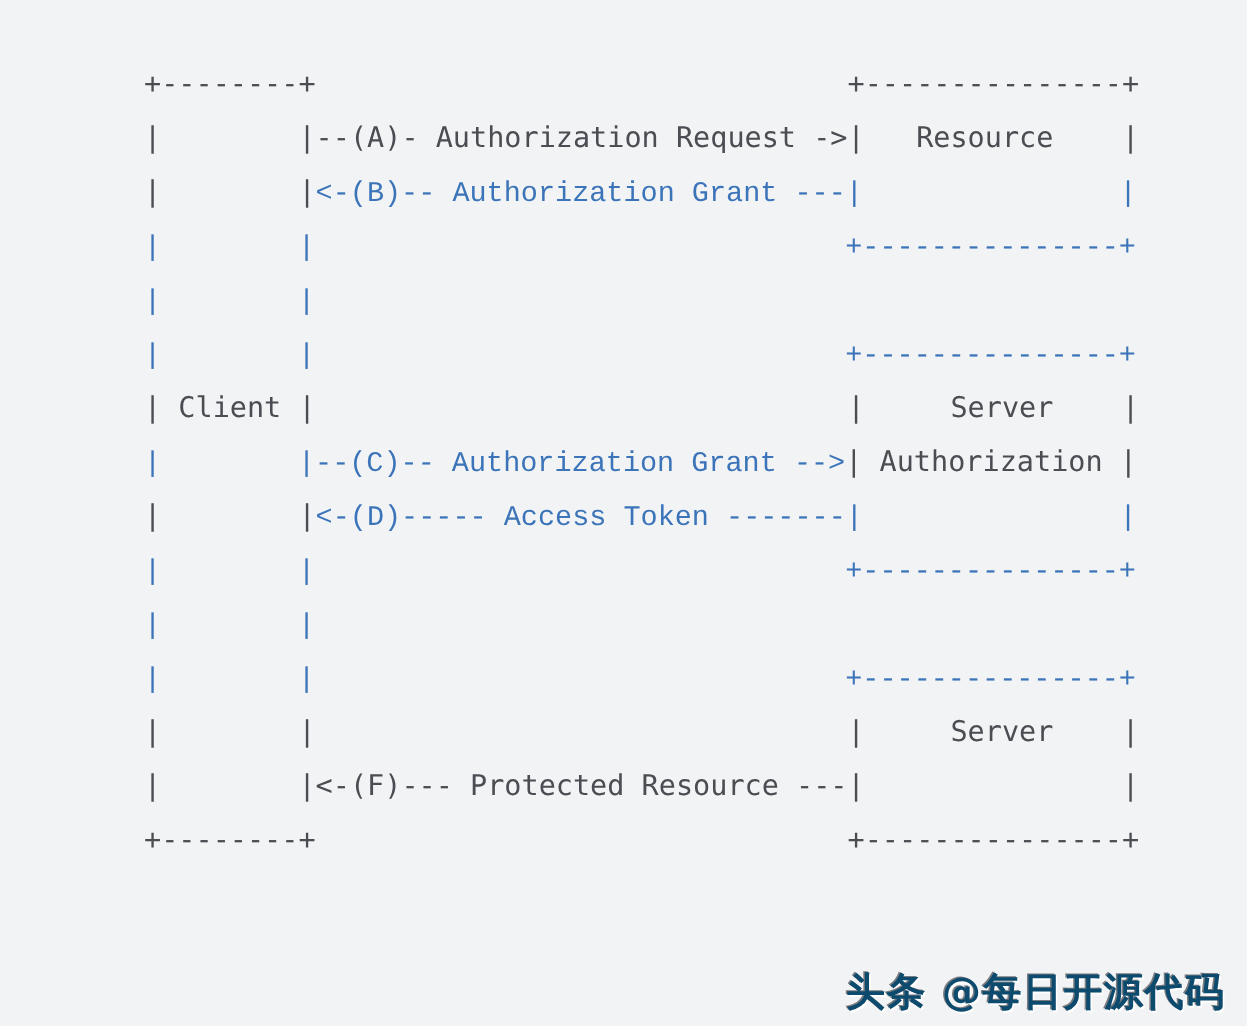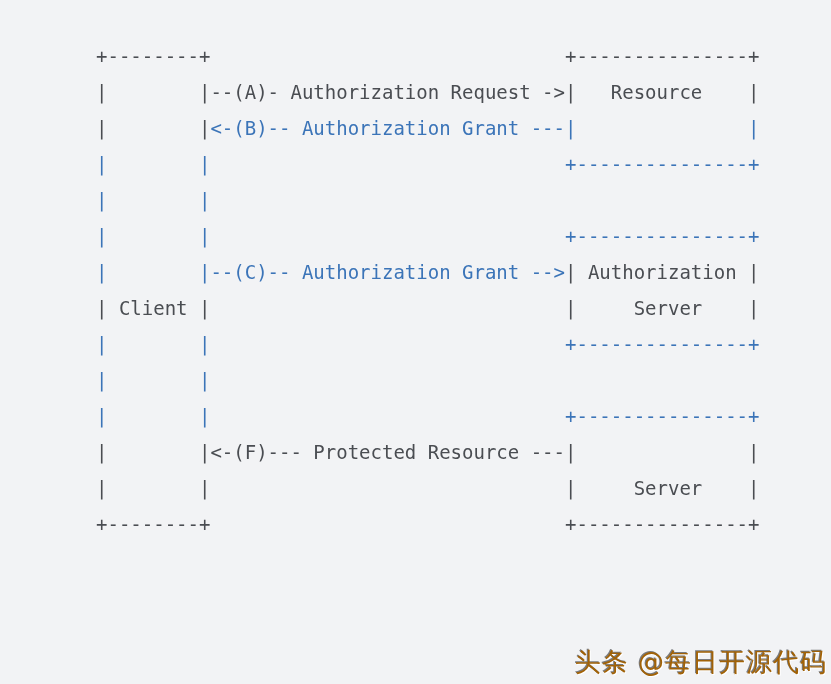--- a/index.html
+++ b/index.html
@@ -25,49 +25,50 @@
     font-size:19px;
     color:var(--dark);
   }
   .ascii .line{
     white-space:pre;
     height:36px;
     line-height:36px;
   }
   .seg{white-space:pre;}
   .seg.dark{color:var(--dark);}
-  .seg.blue{color:var(--blue);}
+  .seg.blue{color:var(--blue);font-family:Liberation Mono, monospace;}
   .watermark{
     position:absolute;
     top:644px;
-    right:4px;
+    right:14px;
     font-size:26px;
     line-height:36px;
-    font-weight:normal;
+    font-weight:bold;
     letter-spacing:1px;
-    color:#a16207;
+    color:#0c4a6e;
     text-shadow:-1px -1px 0 rgba(108,110,114,0.9), 1px 1px 0 #ffffff;
     white-space:nowrap;
   }
 </style>
 </head>
 <body>
 
 <div class="code-block">
   <div class="ascii">
     <div class="line"><span class="seg dark">+--------+                               +---------------+</span></div>
     <div class="line"><span class="seg dark">|        |--(A)- Authorization Request -&gt;|   Resource    |</span></div>
     <div class="line"><span class="seg dark">|        |</span><span class="seg blue">&lt;-(B)-- Authorization Grant ---|               |</span></div>
     <div class="line"><span class="seg blue">|        |                               +---------------+</span></div>
     <div class="line"><span class="seg blue">|        |</span></div>
     <div class="line"><span class="seg blue">|        |                               +---------------+</span></div>
+    <div class="line"><span class="seg dark">| Client |                               |     Server    |</span></div>
     <div class="line"><span class="seg blue">|        |--(C)-- Authorization Grant --&gt;</span><span class="seg dark">| Authorization |</span></div>
-    <div class="line"><span class="seg dark">| Client |                               |     Server    |</span></div>
+    <div class="line"><span class="seg dark">|        |</span><span class="seg blue">&lt;-(D)----- Access Token -------|               |</span></div>
     <div class="line"><span class="seg blue">|        |                               +---------------+</span></div>
     <div class="line"><span class="seg blue">|        |</span></div>
     <div class="line"><span class="seg blue">|        |                               +---------------+</span></div>
+    <div class="line"><span class="seg dark">|        |                               |     Server    |</span></div>
     <div class="line"><span class="seg dark">|        |&lt;-(F)--- Protected Resource ---|               |</span></div>
-    <div class="line"><span class="seg dark">|        |                               |     Server    |</span></div>
     <div class="line"><span class="seg dark">+--------+                               +---------------+</span></div>
   </div>
 </div>
 
 <div class="watermark">头条 @每日开源代码</div>
 
 </body></html>

